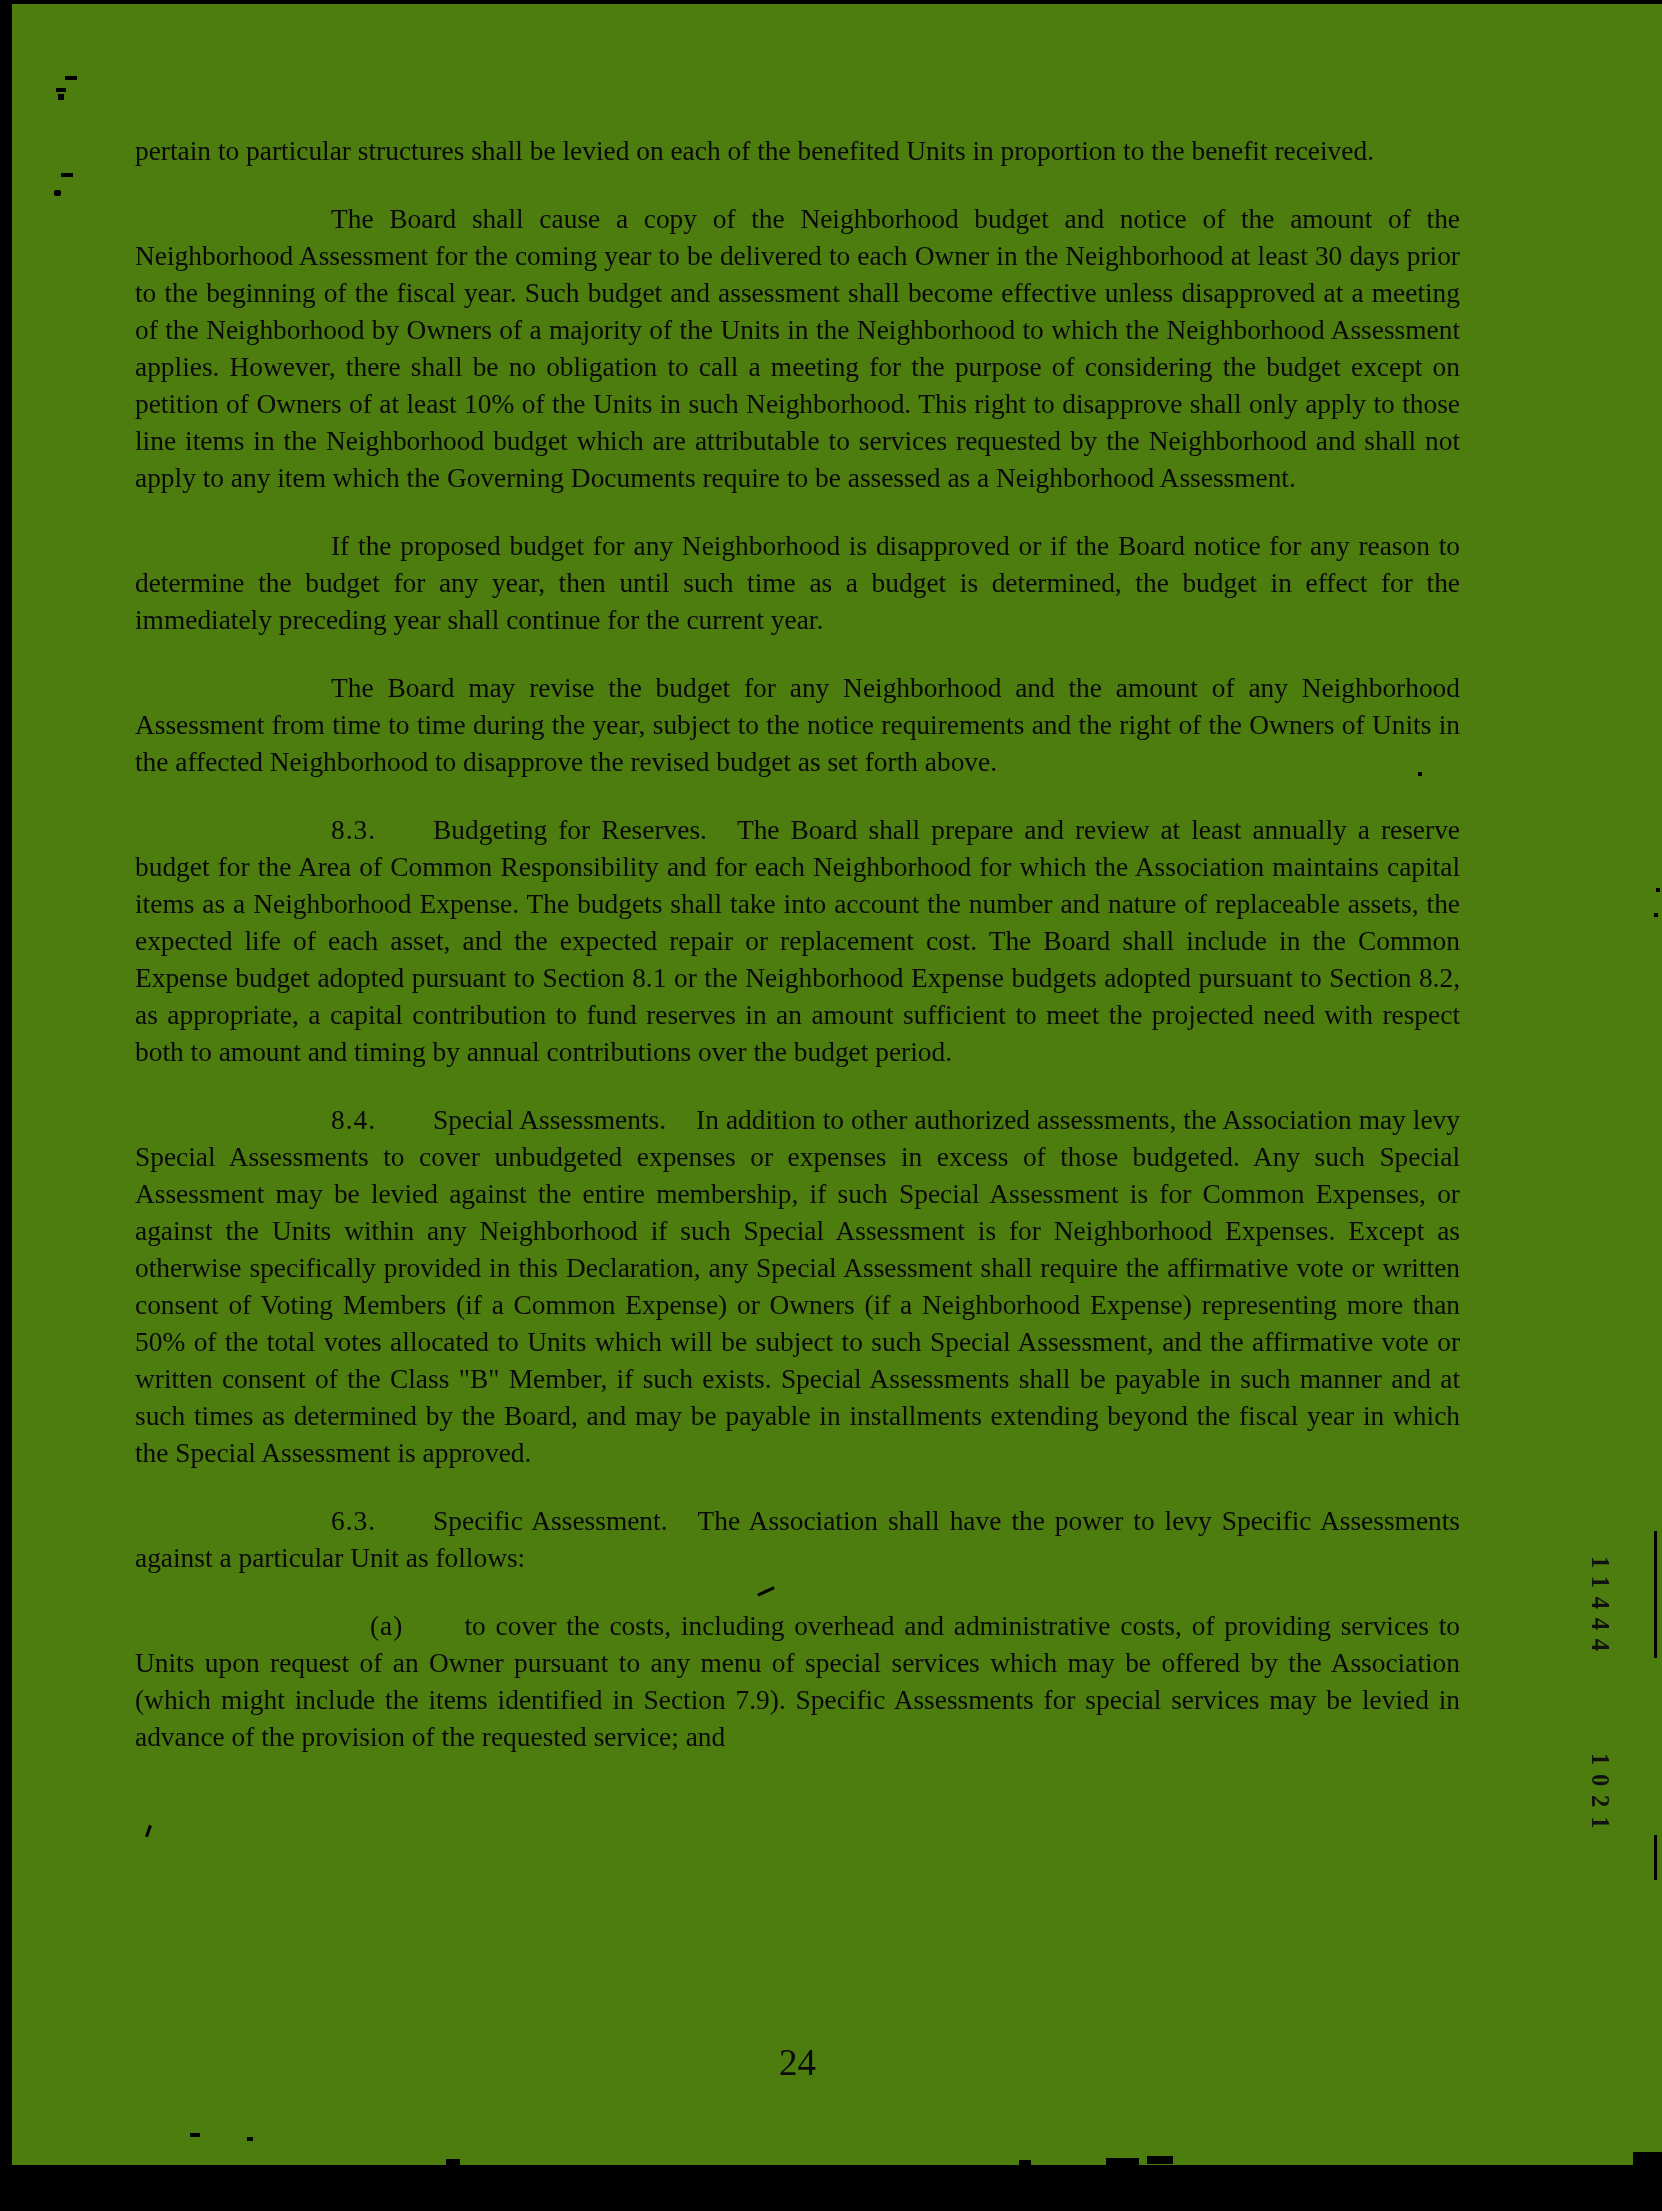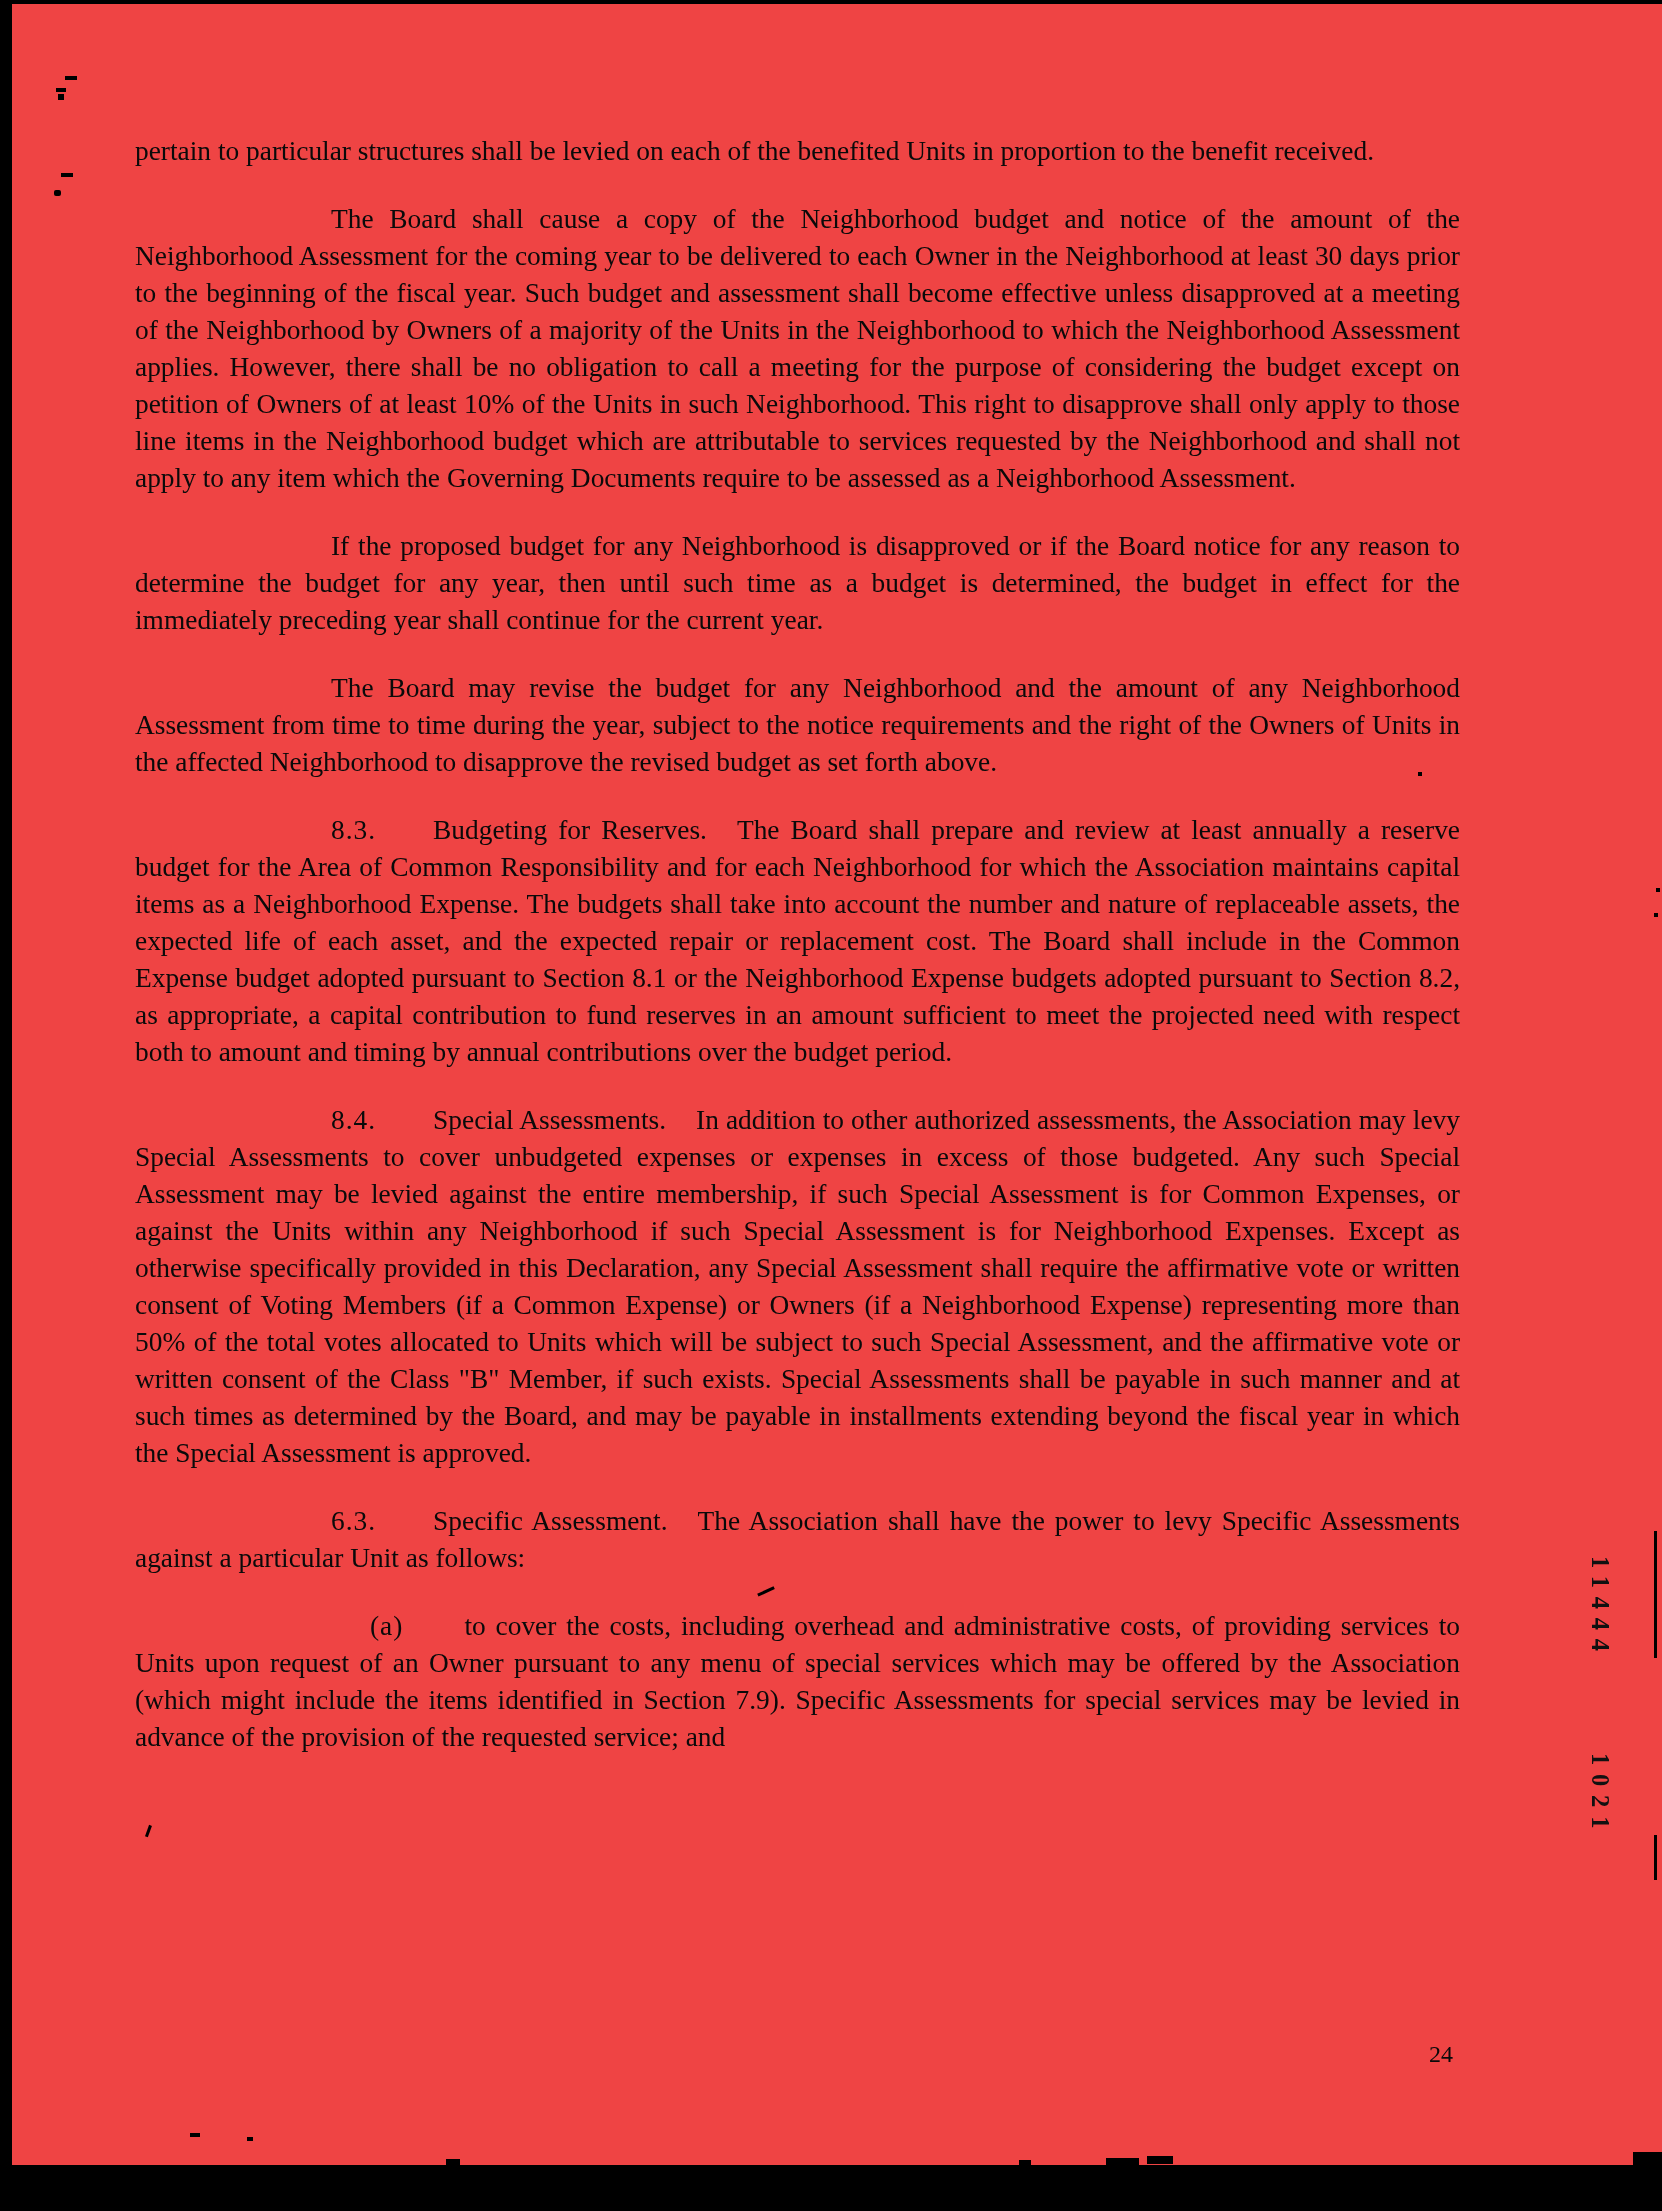--- a/index.html
+++ b/index.html
@@ -1,19 +1,19 @@
 <!DOCTYPE html>
 <html><head>
 <meta charset="utf-8">
 <style>
   html,body{margin:0;padding:0;background:#777;}
   .page{
     position:relative;
     width:1662px;height:2211px;
-    background:#ef4444;
+    background:#4d7c0f;
     overflow:hidden;
     font-family:"Liberation Serif", serif;
     color:#0a0a0a;
   }
   
   .edge-top{position:absolute;left:0;top:0;width:1662px;height:3.9px;background:#000;}
   .edge-left{position:absolute;left:0;top:0;width:11.8px;height:2211px;background:#000;}
   .edge-bottom{position:absolute;left:0;top:2165px;width:1662px;height:46px;background:#000;}
   .edge-right-seg1{position:absolute;left:1654px;top:1531px;width:2.9px;height:127px;background:#000;}
   .edge-right-seg2{position:absolute;left:1654px;top:1835px;width:2.9px;height:45px;background:#000;}
@@ -26,22 +26,22 @@
   .para{margin:0 0 31px 0;}
   .indent{text-indent:196px;}
   .item{text-indent:235px;}
   .secnum{letter-spacing:1px;}
   .tabgap{display:inline-block;width:57px;}
   .itemgap{display:inline-block;width:61px;}
   .sec-heading{text-underline-offset:4.9px;}
   .sec-body{margin-left:30px;}
 
   .pagenum-row{
-    position:absolute;left:128px;top:2041px;width:1325px;
-    text-align:right;font-size:24px;
+    position:absolute;left:135px;top:2041px;width:1325px;
+    text-align:center;font-size:37px;
   }
 
   
   .stamp{
     position:absolute;
     writing-mode:vertical-rl;
     font-family:"Liberation Serif", serif;
     font-size:24.5px;font-weight:bold;
     letter-spacing:8.8px;color:#111;
   }

